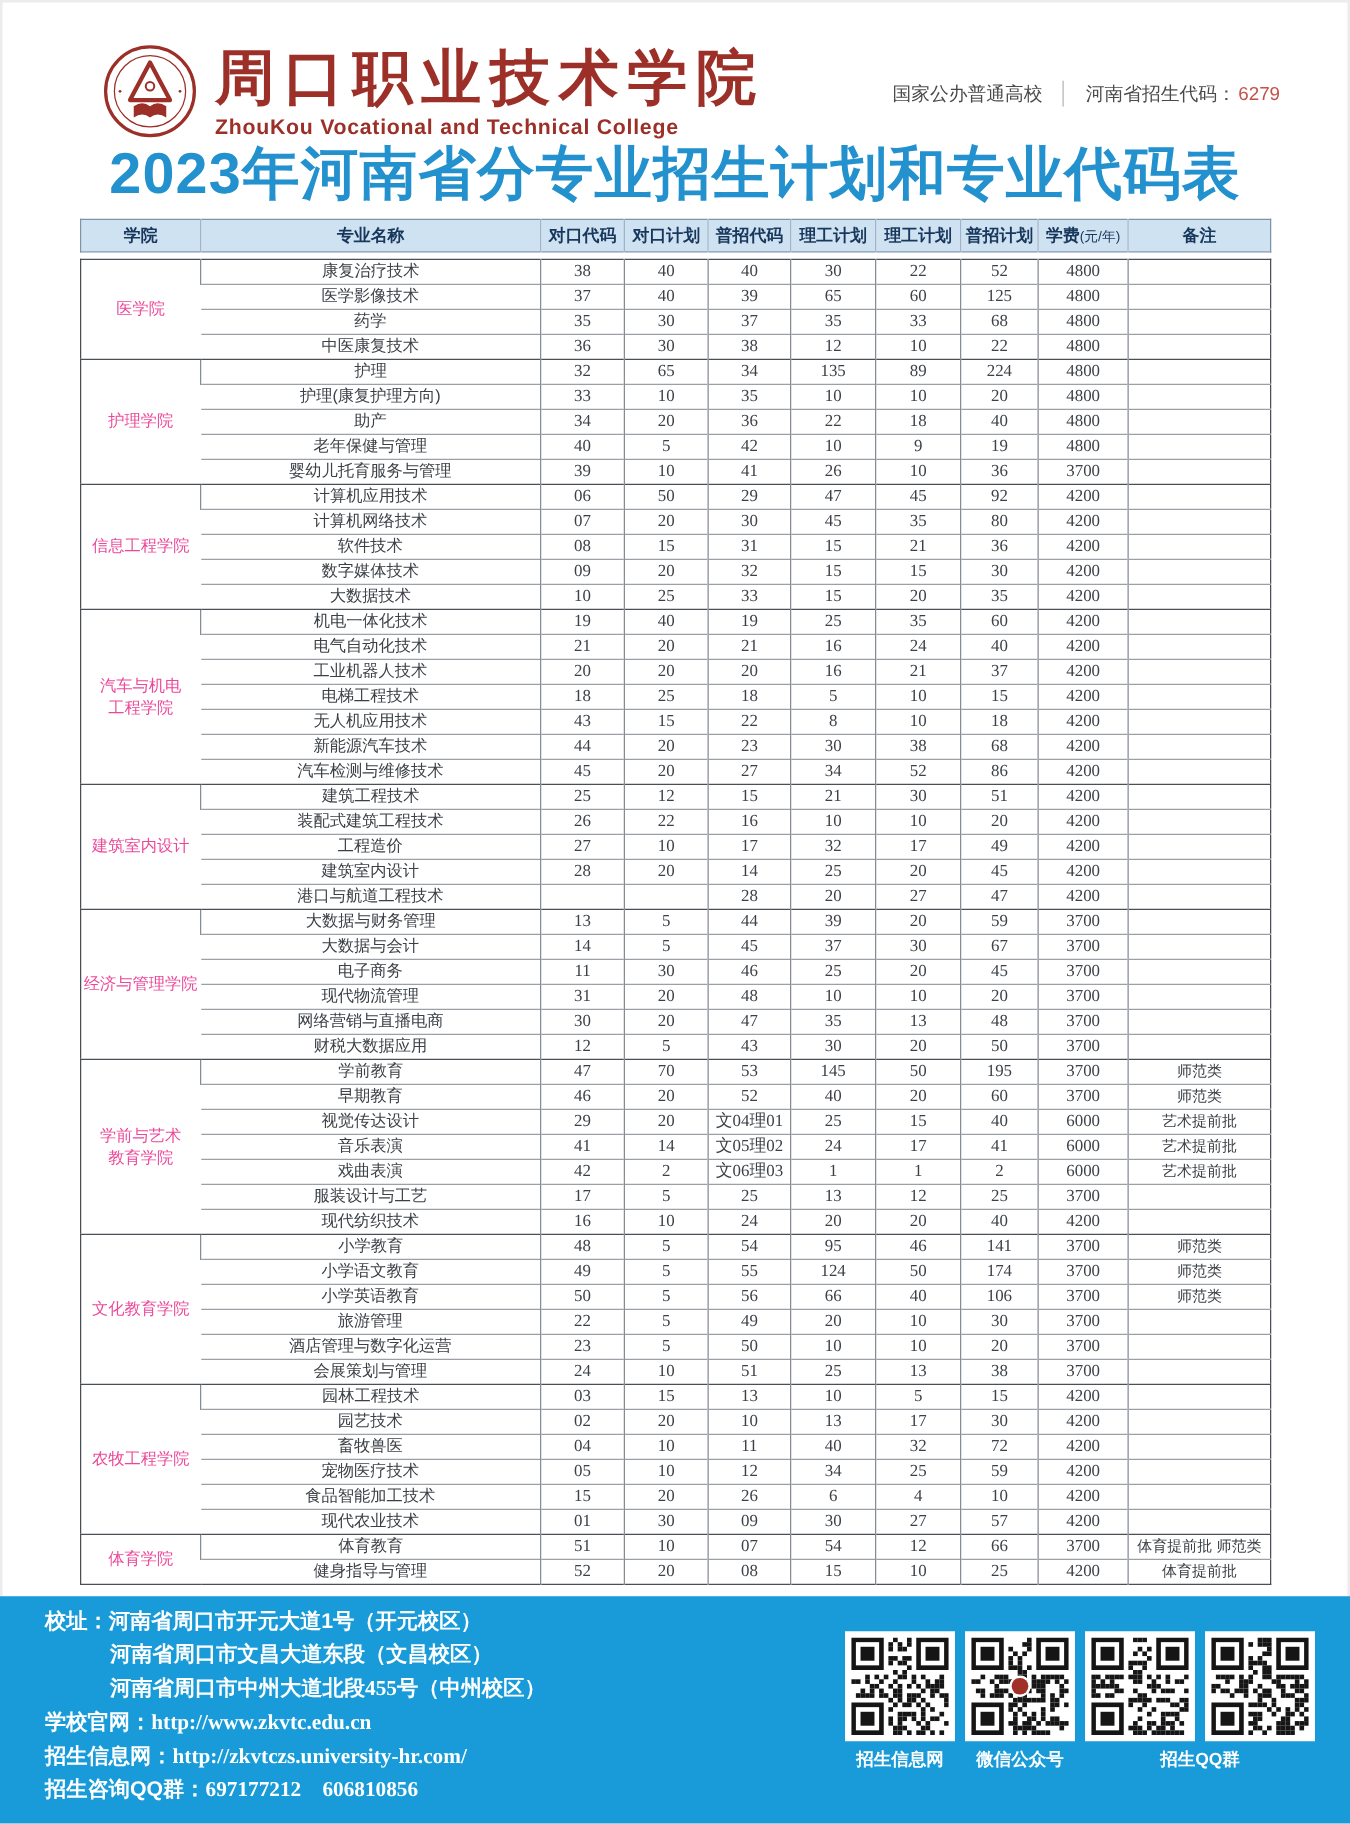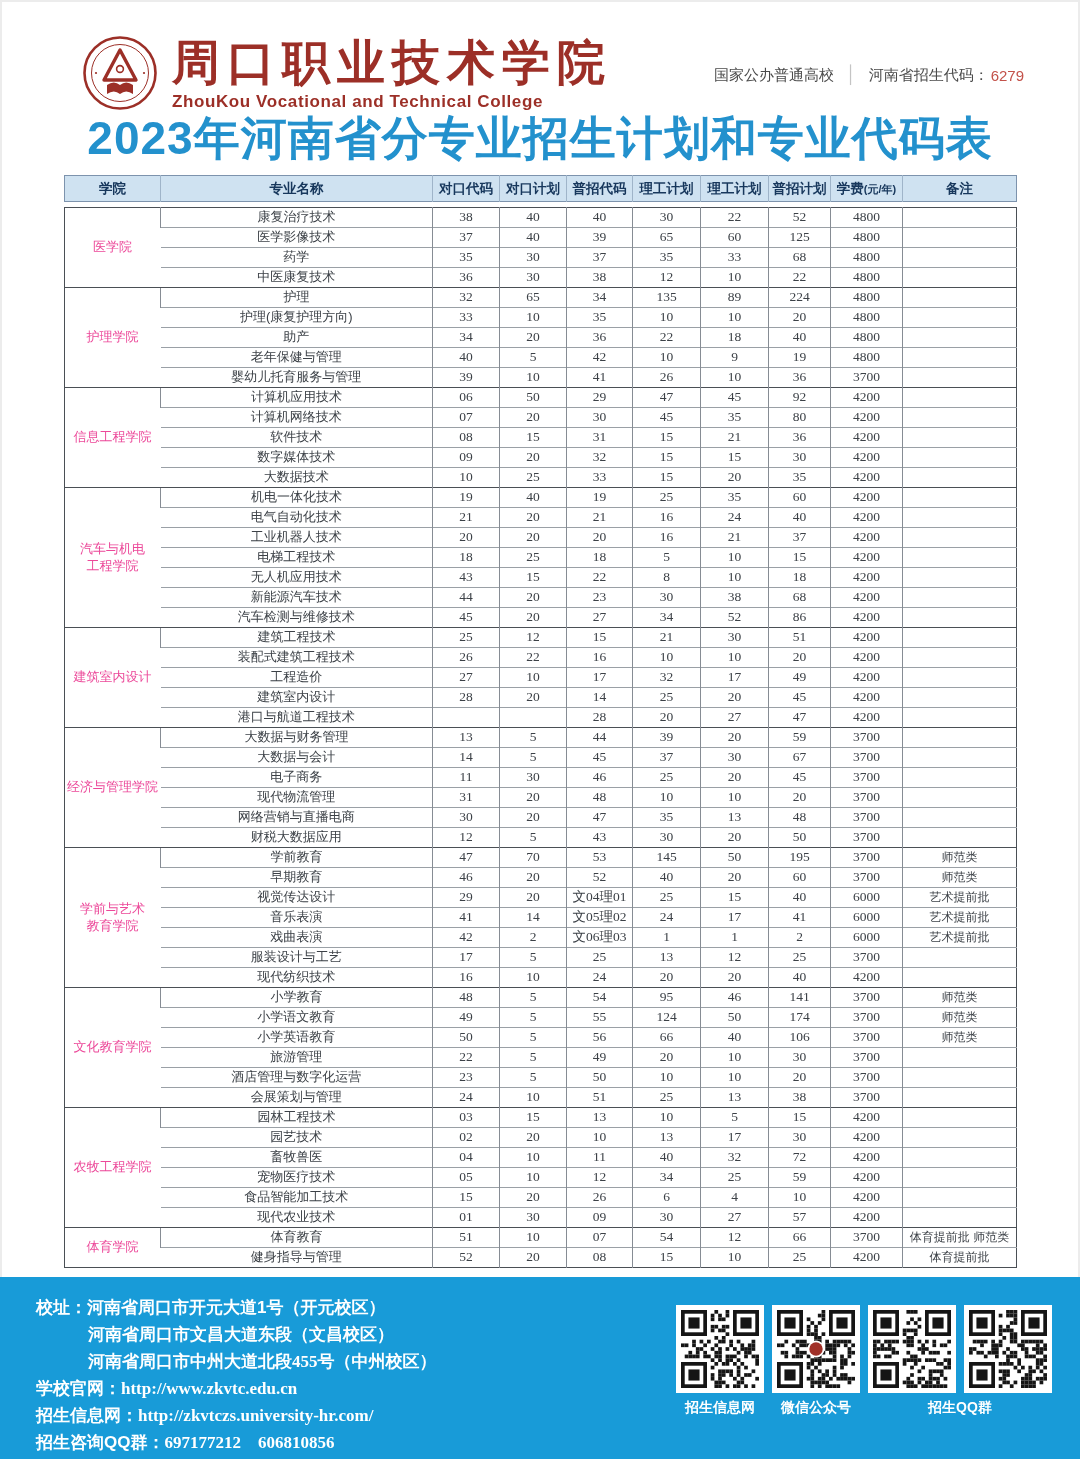--- a/index.html
+++ b/index.html
@@ -37,40 +37,40 @@
   col.c-college{width:96px;} col.c-major{width:272px;}
   col.c-n1{width:67px;} col.c-n2{width:67px;} col.c-n3{width:66px;}
   col.c-n4{width:68px;} col.c-n5{width:68px;} col.c-n6{width:62px;}
   col.c-fee{width:72px;} col.c-note{width:114px;}
 
   .headtable{border:1px solid #7d93ad;}
   .headtable th{background:var(--header_bg);color:var(--header_text);
     font-size:13.5px;font-weight:bold;height:26px;text-align:center;
     border-left:1px solid #9fb4c9;white-space:nowrap;overflow:hidden;}
   .headtable th:first-child{border-left:none;}
-  .headtable .unit{font-size:11px;font-weight:bold;margin-top:37px;}
+  .headtable .unit{font-size:11px;font-weight:normal;margin-top:37px;}
 
   .gap{height:5px;}
 
   .bodytable{border:1.5px solid var(--border_dark);}
   .bodytable td{border-left:1px solid #868c94;border-top:1px solid var(--border_light);
     height:20px;font-size:13px;color:var(--cell_text);text-align:center;
     white-space:nowrap;overflow:hidden;line-height:1.1;}
   .bodytable td:first-child{border-left:none;}
   .bodytable tr.group-start td{border-top:1.6px solid var(--border_dark);}
   .bodytable tr:first-child td{border-top:none;}
   .bodytable td.college{font-size:13px;color:#ec4899;white-space:pre-line;line-height:1.25;}
   .bodytable td.major{font-size:13px;}
   .bodytable td.num{font-family:"Liberation Serif","DejaVu Serif",serif;font-size:13.5px;}
   .bodytable td.note-cell{font-size:12px;}
 
   
   .footer{position:absolute;left:0;top:1277px;width:1080px;height:182px;
           background:var(--footer_blue);color:#fff;}
-  .footer-left{position:absolute;left:36px;top:17px;font-size:17px;font-weight:600;
+  .footer-left{position:absolute;left:36px;top:6px;font-size:17px;font-weight:600;
                line-height:27px;white-space:nowrap;}
   .indent{padding-left:52px;font-family:Liberation Serif, serif;}
   .serifval{font-family:"Liberation Serif","DejaVu Serif",serif;font-weight:600;}
   .hotline-row{display:flex;gap:58px;}
   .qrarea{position:absolute;left:676px;top:28px;}
   .qrgrid{display:grid;grid-template-columns:repeat(4,88px);column-gap:8px;row-gap:6px;}
   .qrtile{width:88px;height:88px;background:#fff;padding:5px;}
   .qrlabel{color:#fff;font-size:14px;font-weight:600;text-align:center;white-space:nowrap;}
   .ql1{grid-column:1/2;} .ql2{grid-column:2/3;} .ql3{grid-column:3/5;}
 </style>

